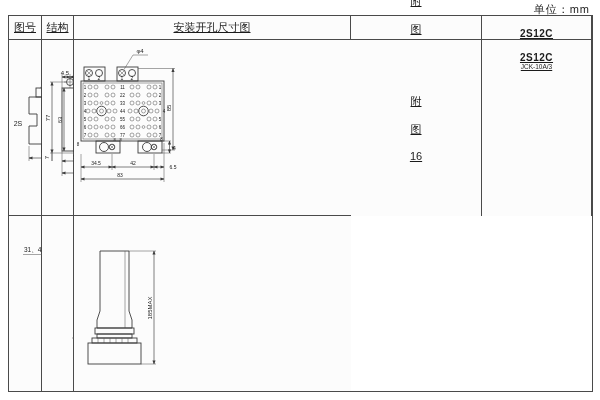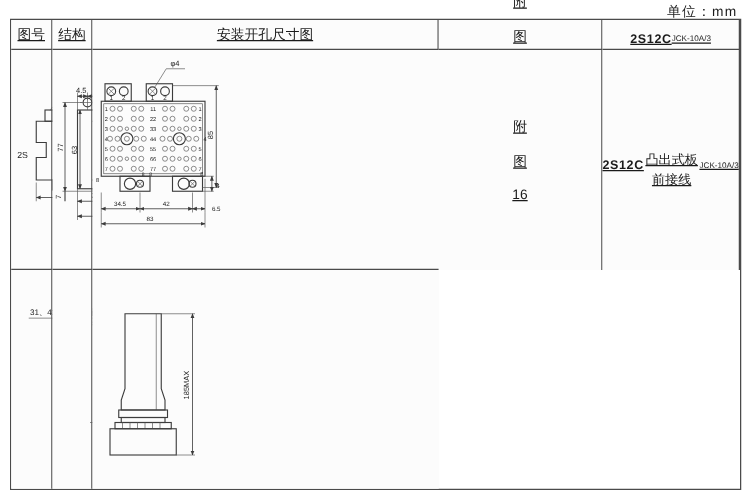--- a/index.html
+++ b/index.html
@@ -7,21 +7,21 @@
           font-family:"Liberation Sans","DejaVu Sans",sans-serif; color:#1b1b1b; overflow:hidden; }
   .unit { position:absolute; top:2px; right:10px; font-size:11px; letter-spacing:1px; }
   .tbl  { position:absolute; left:8px; top:15px; width:585px; height:377px;
           display:grid; grid-template-columns:33px 32px 277px 131px 1fr;
           grid-template-rows:24px 176px auto; border:1px solid #4a4a4a; box-sizing:border-box; }
   .cell { border-right:1px solid #4a4a4a; border-bottom:1px solid #4a4a4a; position:relative; box-sizing:border-box; background:#fcfcfc;text-decoration:underline; }
   .lastcol { border-right:none; }
   .lastrow { border-bottom:none; }
   .hd { display:flex; align-items:center; justify-content:center; font-size:11px; white-space:nowrap; }
   .figcell { display:flex; flex-direction:column; align-items:center; justify-content:center; gap:13px; font-size:11px; }
-  .structcell { display:flex; flex-direction:row; align-items:center; padding:12px 0 4px;justify-content:center; }
+  .structcell { display:flex; flex-direction:column; align-items:center; padding:12px 0 4px; }
   .model { font-size:10px; font-weight:bold; letter-spacing:0.5px; }
   .wiring { flex:1; display:flex; align-items:center; width:12px; font-size:10.5px; line-height:1.55;
             word-break:break-all; text-align:center; margin-top:8px; }
   .product { font-size:6.5px; white-space:nowrap; }
   .draw { position:absolute; left:0; top:0; }
   svg text { fill:#1b1b1b; font-size:7px; }
   .t65 { font-size:6.5px; } .t6 { font-size:6px; } .t5 { font-size:5px; } .t45 { font-size:4.5px; } .t4 { font-size:4px; }
   .ln  { stroke:#3c3c3c; stroke-width:0.9; fill:none; }
   .lt  { stroke:#5a5a5a; stroke-width:0.55; fill:none; }
   .dsh { stroke:#3c3c3c; stroke-width:0.8; fill:none; stroke-dasharray:4 2; }
@@ -374,21 +374,20 @@
     </div>
 
     <div class="cell figcell lastrow">
       <span>附</span>
       <span>图</span>
       <span>16</span>
     </div>
 
     <div class="cell structcell lastrow">
       <span class="model">2S12C</span>
-      <span class="wiring">凸出式板前接线</span>
       <span class="product">JCK-10A/3</span>
     </div>
 
     <div class="cell lastrow">
       <svg class="draw" width="277" height="177" viewBox="0 0 277 177">
         <g>
           <text class="t65" x="15" y="36">31、41为电流端子</text>
           <line class="lt" x1="14" y1="38.5" x2="72" y2="38.5"></line>
           <line class="lt" x1="60" y1="38.5" x2="90" y2="58"></line>
           <line class="lt" x1="60" y1="38.5" x2="90" y2="70"></line>

